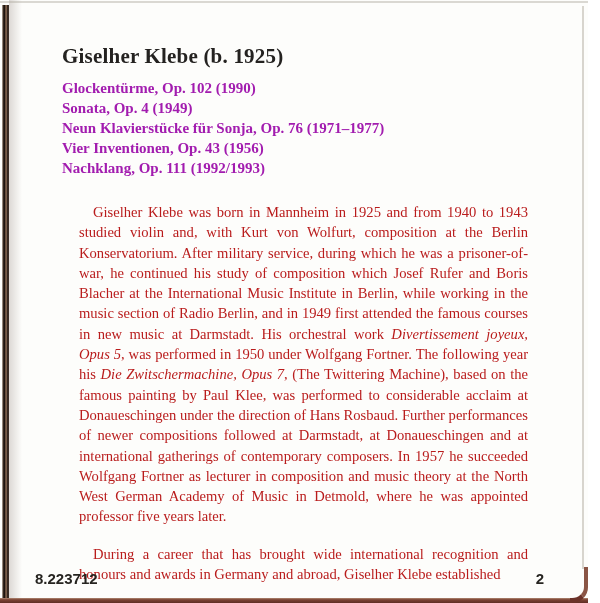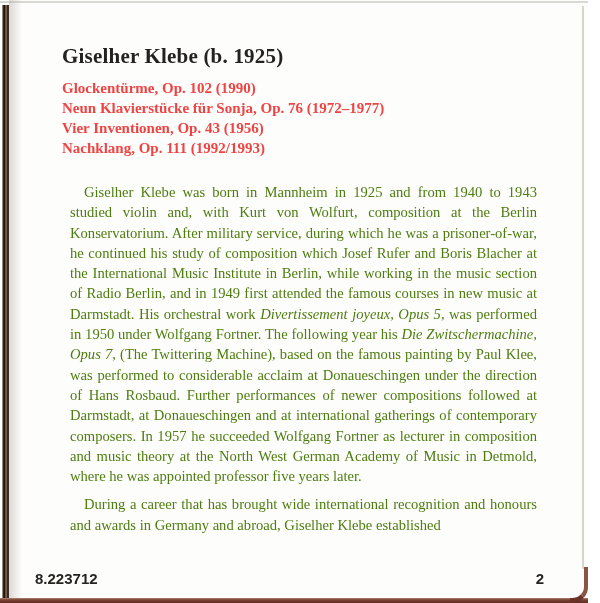--- a/index.html
+++ b/index.html
@@ -51,30 +51,30 @@
   .page-title {
     margin: 0 0 9px 0;
     font-size: 21px; font-weight: bold;
     letter-spacing: 0.2px;
     color: #242220;
   }
   .works-list {
     list-style: none; margin: 0; padding: 0;
     font-size: 15px; font-weight: bold;
     line-height: 20px;
-    color: #ef4444;
+    color: #a21caf;
   }
   .biography { margin-top: 24px; }
   .biography p {
-    margin: 8px;
+    margin: 17px;
     font-size: 14.6px;
     line-height: 20.3px;
     text-align: justify;
     text-indent: 14px;
-    color: #4d7c0f;
+    color: #b91c1c;
   }
   .biography p + p { margin-top: 5px; }
   .biography em { font-style: italic; }
   
   .footer-catalog, .footer-page {
     position: absolute; top: 570px;
     font-family: "Liberation Sans", "DejaVu Sans", sans-serif;
     font-weight: bold; font-size: 15px;
     color: #262420;
   }
@@ -91,21 +91,22 @@
   <div class="edge-top"></div>
   <div class="edge-right"></div>
   <div class="edge-bottom"></div>
   <div class="corner-bottom-right"></div>
 
   <div class="content">
     <h1 class="page-title">Giselher Klebe (b. 1925)</h1>
 
     <ul class="works-list">
       <li>Glockentürme, Op. 102 (1990)</li>
-      <li>Neun Klavierstücke für Sonja, Op. 76 (1972–1977)</li>
+      <li>Sonata, Op. 4 (1949)</li>
+      <li>Neun Klavierstücke für Sonja, Op. 76 (1971–1977)</li>
       <li>Vier Inventionen, Op. 43 (1956)</li>
       <li>Nachklang, Op. 111 (1992/1993)</li>
     </ul>
 
     <div class="biography">
       <p><span>Giselher Klebe was born in Mannheim in 1925 and from 1940 to 1943 studied violin and, with Kurt von Wolfurt, composition at the Berlin Konservatorium. After military service, during which he was a prisoner-of-war, he continued his study of composition which Josef Rufer and Boris Blacher at the International Music Institute in Berlin, while working in the music section of Radio Berlin, and in 1949 first attended the famous courses in new music at Darmstadt. His orchestral work </span><em>Divertissement joyeux, Opus 5</em><span>, was performed in 1950 under Wolfgang Fortner. The following year his </span><em>Die Zwitschermachine, Opus 7</em><span>, (The Twittering Machine), based on the famous painting by Paul Klee, was performed to considerable acclaim at Donaueschingen under the direction of Hans Rosbaud. Further performances of newer compositions followed at Darmstadt, at Donaueschingen and at international gatherings of contemporary composers. In 1957 he succeeded Wolfgang Fortner as lecturer in composition and music theory at the North West German Academy of Music in Detmold, where he was appointed professor five years later.</span></p>
       <p><span>During a career that has brought wide international recognition and honours and awards in Germany and abroad, Giselher Klebe established</span></p>
     </div>
   </div>
 

